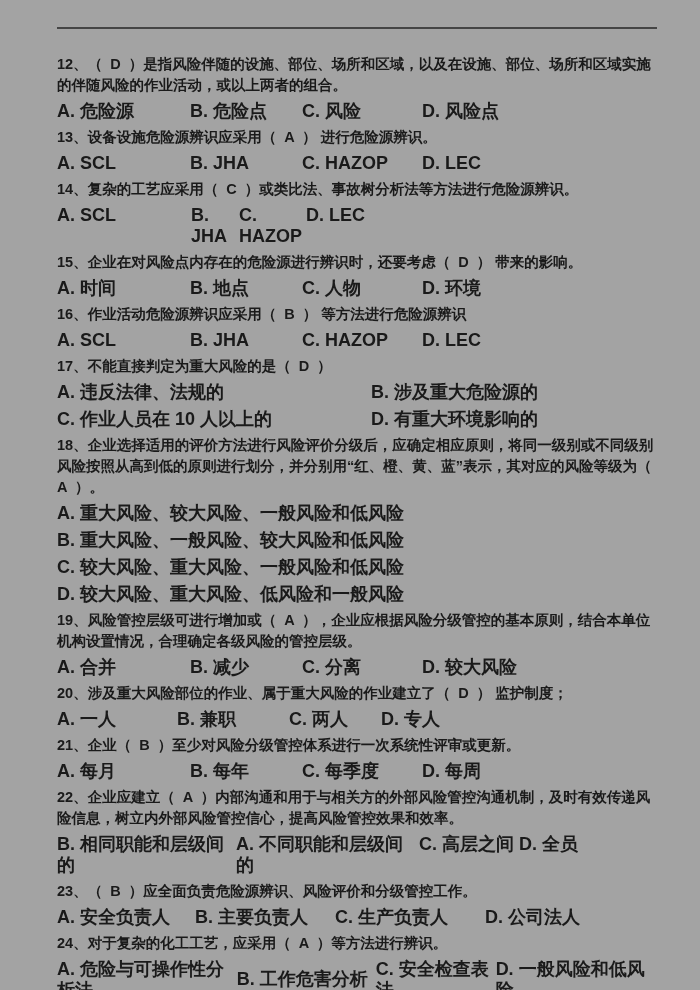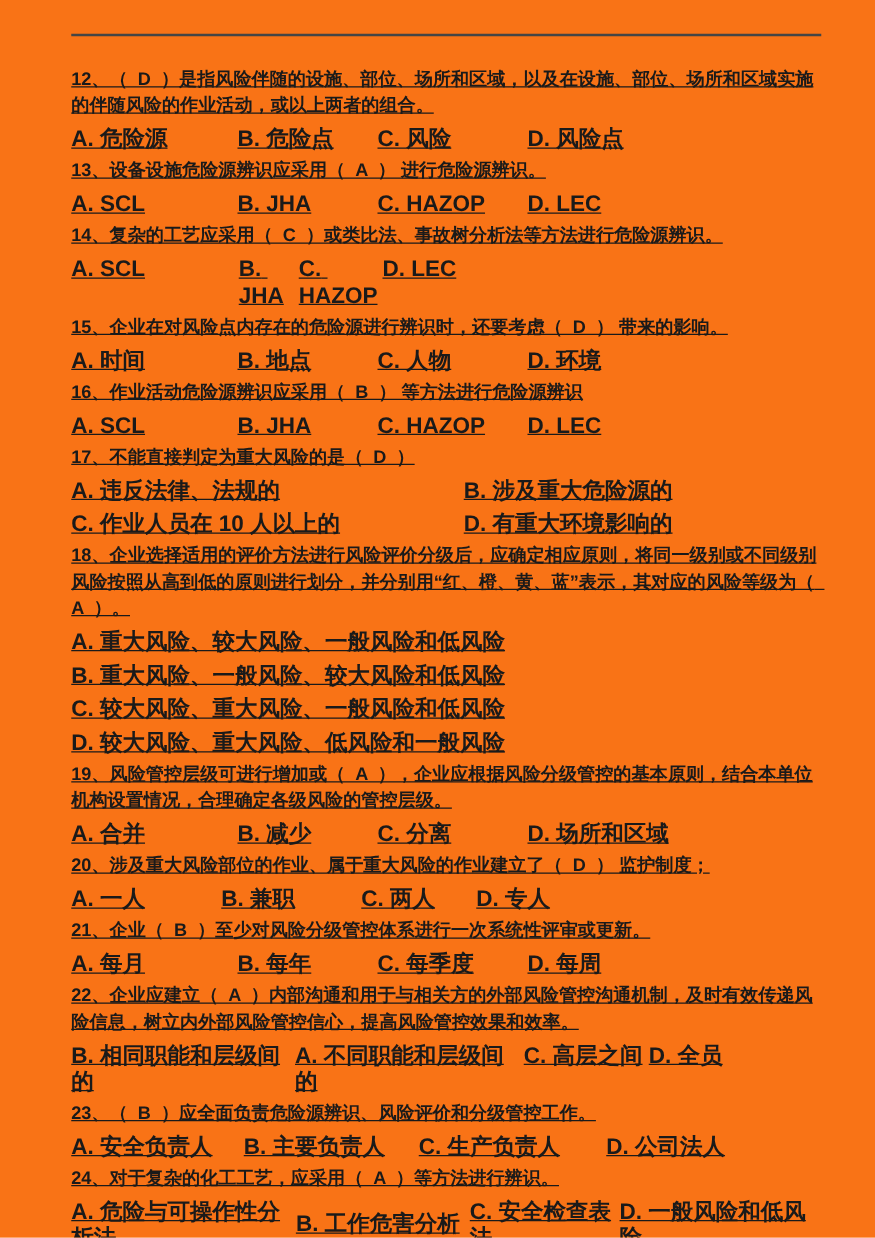--- a/index.html
+++ b/index.html
@@ -13,22 +13,21 @@
     overflow: hidden;
     font-family: "Liberation Sans", "DejaVu Sans", sans-serif;
     color: #1a1a1a;
     -webkit-font-smoothing: antialiased;
   }
   .page {
     box-sizing: border-box;
     width: 700px;
     height: 990px;
     padding: 27px 43px 0 57px;
-    background: #f97316;
-    text-decoration: underline;
+    background: #a3a3a3;
   }
   .header-rule {
     height: 2px;
     background: #454545;
     width: 600px;
   }
   .content {
     width: 600px;
   }
   .question { margin-top: 5px; }
@@ -168,21 +167,21 @@
         <span class="opt">D. 较大风险、重大风险、低风险和一般风险</span>
       </div>
     </section>
 
     <section class="question">
       <p class="q-text">19、风险管控层级可进行增加或（  A  ），企业应根据风险分级管控的基本原则，结合本单位机构设置情况，合理确定各级风险的管控层级。</p>
       <div class="opts opts-std">
         <span class="opt">A. 合并</span>
         <span class="opt">B. 减少</span>
         <span class="opt">C. 分离</span>
-        <span class="opt">D. 场所和区域</span>
+        <span class="opt">D. 较大风险</span>
       </div>
     </section>
 
     <section class="question">
       <p class="q-text">20、涉及重大风险部位的作业、属于重大风险的作业建立了（  D  ） 监护制度；</p>
       <div class="opts opts-q20">
         <span class="opt">A. 一人</span>
         <span class="opt">B. 兼职</span>
         <span class="opt">C. 两人</span>
         <span class="opt">D. 专人</span>

